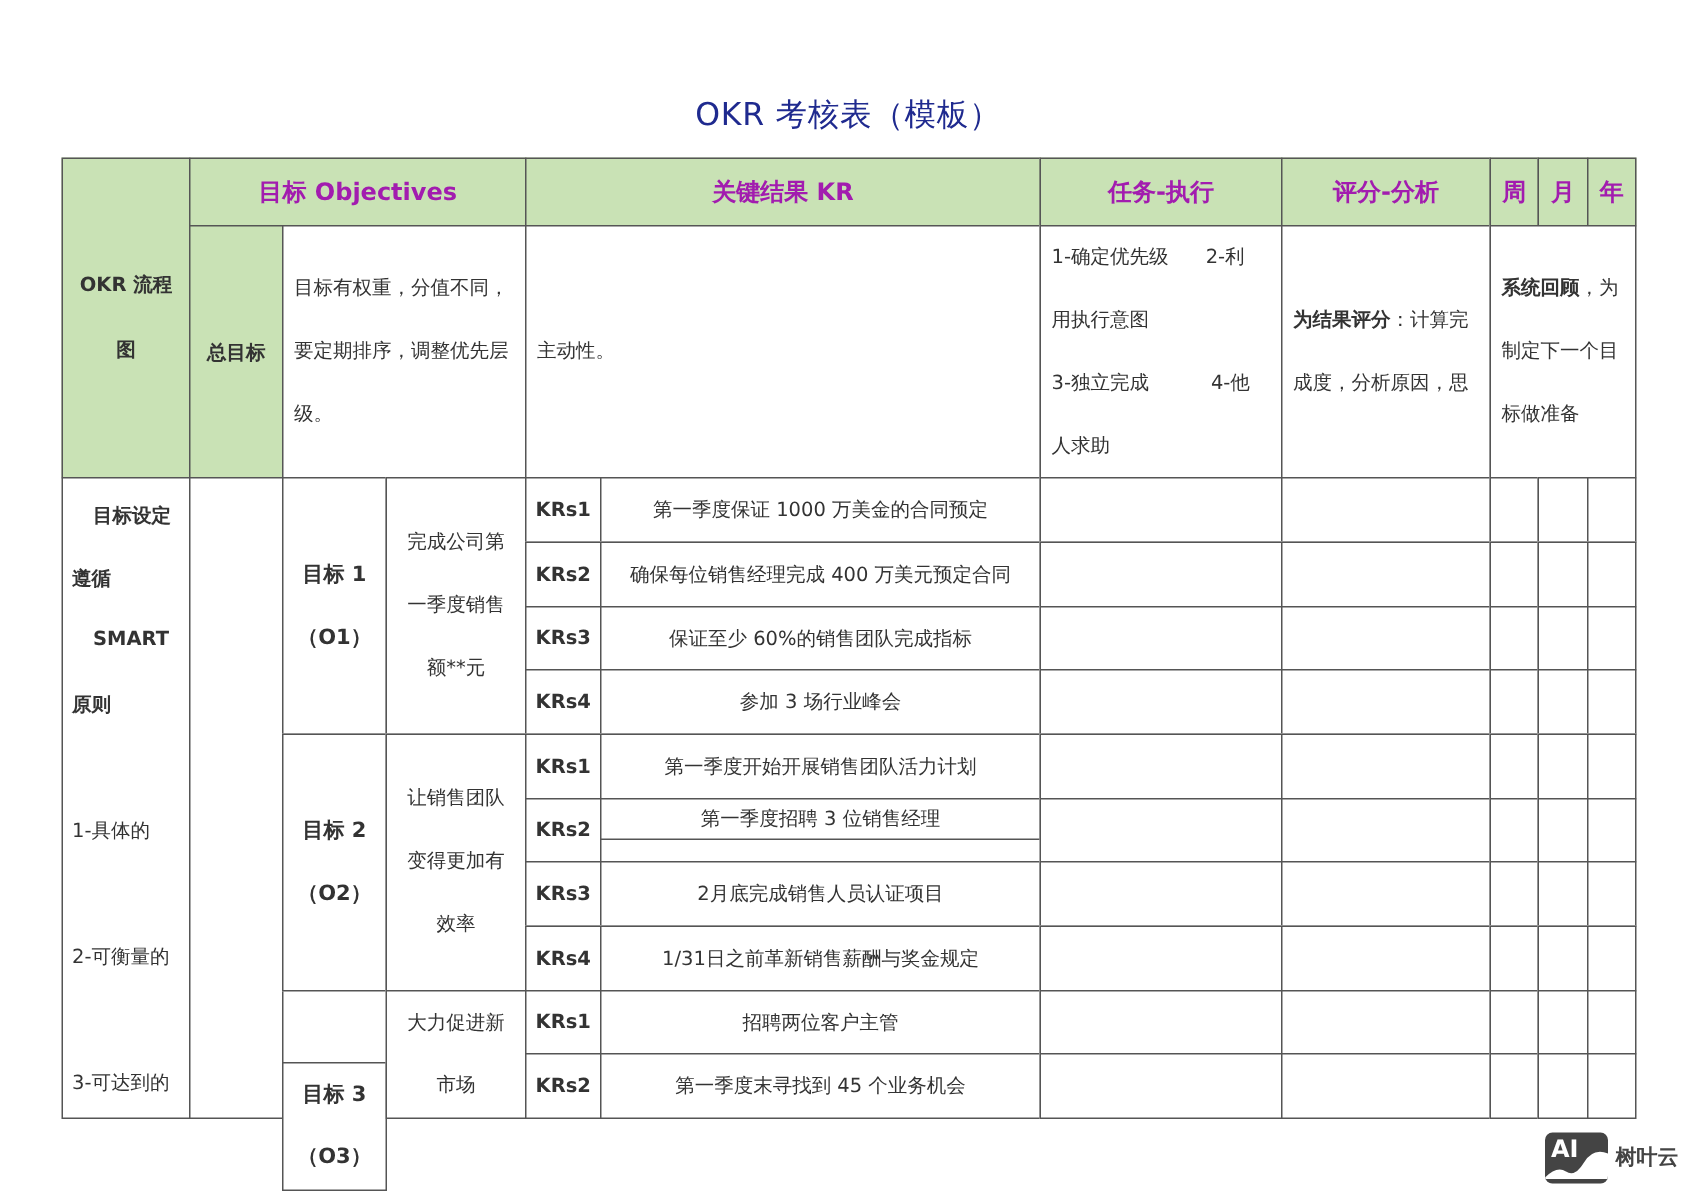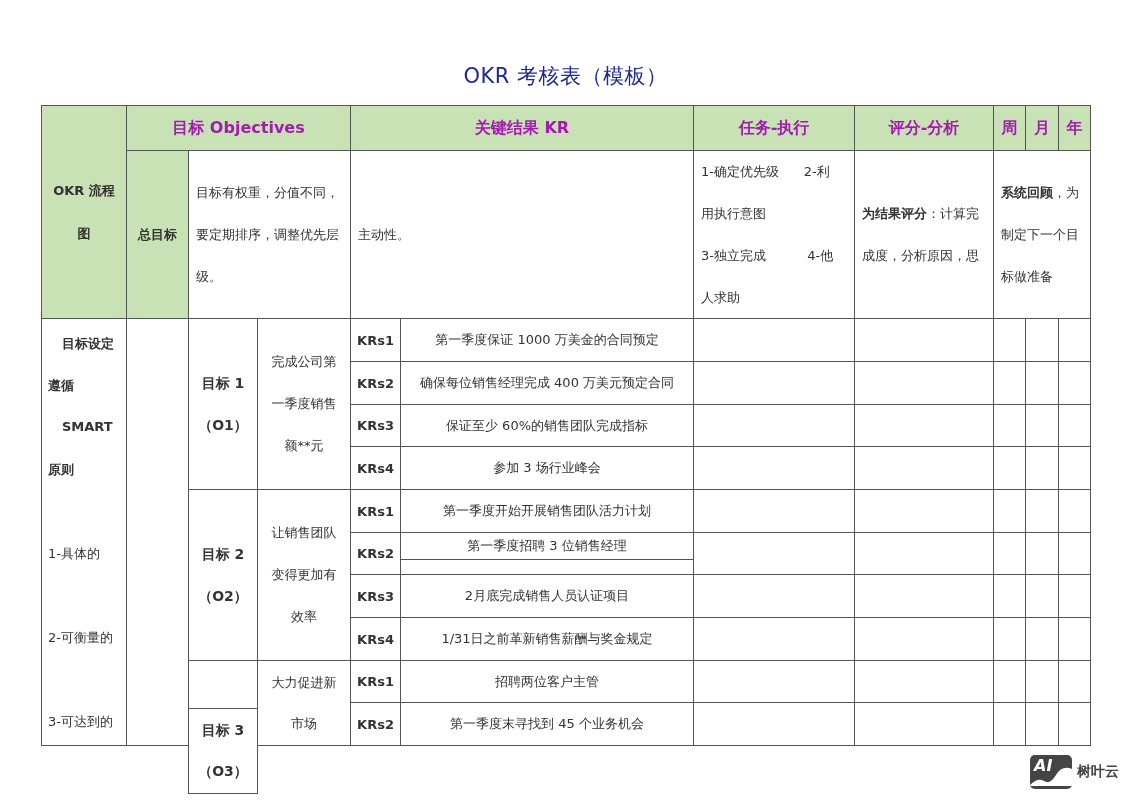--- a/index.html
+++ b/index.html
@@ -13,21 +13,21 @@
   .green { background: #c9e2b5; }
   .hdr { font-weight: bold; font-size: 16px; color: #a21caf; }
   .bold { font-weight: bold; color: #333; }
   .left { justify-content: flex-start; text-align: left; padding: 0 7px; }
   .tall { line-height: 42px; }
   .tall2 { line-height: 41px; }
   .col { flex-direction: column; }
   .logo { position: absolute; left: 1030px; top: 755px; width: 42px; height: 34px;
           background: #444; border-radius: 5px; overflow: hidden; }
   .logo-text { position: absolute; left: 4px; top: 1px; color: #fff; font-weight: bold;
-               font-size: 16px; font-family: "DejaVu Sans", sans-serif; font-style: italic; }
+               font-size: 16px; font-family: "DejaVu Sans", sans-serif; }
   .logo-wave { position: absolute; left: 0; bottom: 0; }
   .logo-name { position: absolute; left: 1077px; top: 763px; font-size: 14px; color: #444;
                font-weight: bold; }
 </style>
 </head>
 <body>
 
 <div class="title">OKR 考核表（模板）</div>
 
 <div>

